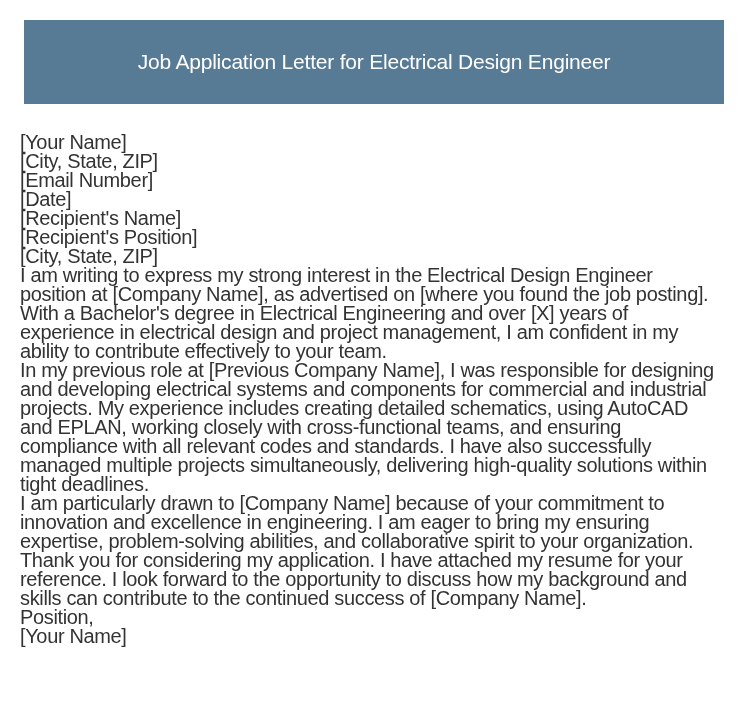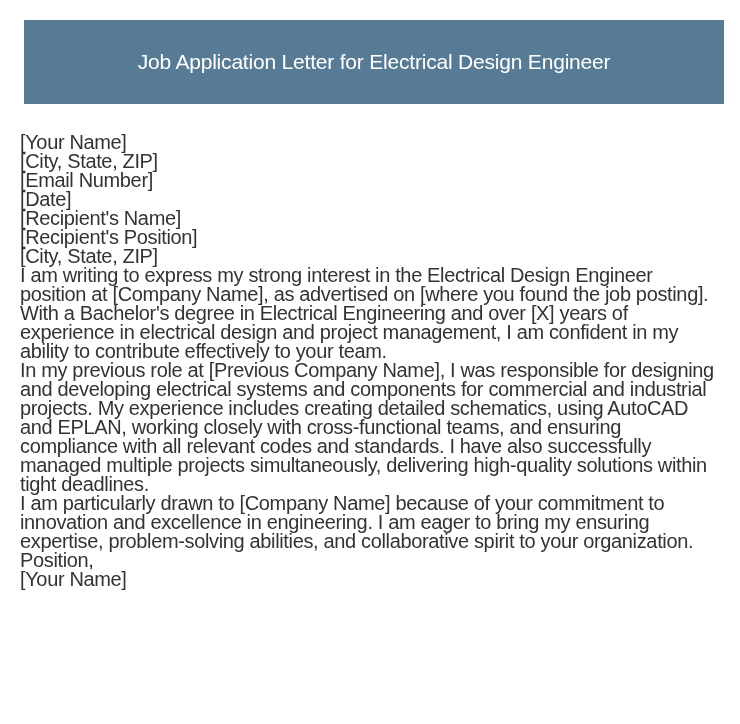--- a/index.html
+++ b/index.html
@@ -56,15 +56,16 @@
   <p>[Your Name]</p>
   <p>[City, State, ZIP]</p>
   <p>[Email Number]</p>
   <p>[Date]</p>
   <p>[Recipient's Name]</p>
   <p>[Recipient's Position]</p>
   <p>[City, State, ZIP]</p>
   <p>I am writing to express my strong interest in the Electrical Design Engineer position at [Company Name], as advertised on [where you found the job posting]. With a Bachelor's degree in Electrical Engineering and over [X] years of experience in electrical design and project management, I am confident in my ability to contribute effectively to your team.</p>
   <p>In my previous role at [Previous Company Name], I was responsible for designing and developing electrical systems and components for commercial and industrial projects. My experience includes creating detailed schematics, using AutoCAD and EPLAN, working closely with cross-functional teams, and ensuring compliance with all relevant codes and standards. I have also successfully managed multiple projects simultaneously, delivering high-quality solutions within tight deadlines.</p>
   <p>I am particularly drawn to [Company Name] because of your commitment to innovation and excellence in engineering. I am eager to bring my ensuring expertise, problem-solving abilities, and collaborative spirit to your organization.</p>
+  <p>Thank you for considering my application. I have attached my resume for your reference. I look forward to the opportunity to discuss how my background and skills can contribute to the continued success of [Company Name].</p>
   <p>Position,</p>
   <p>[Your Name]</p>
 </div>
 
 </body></html>

